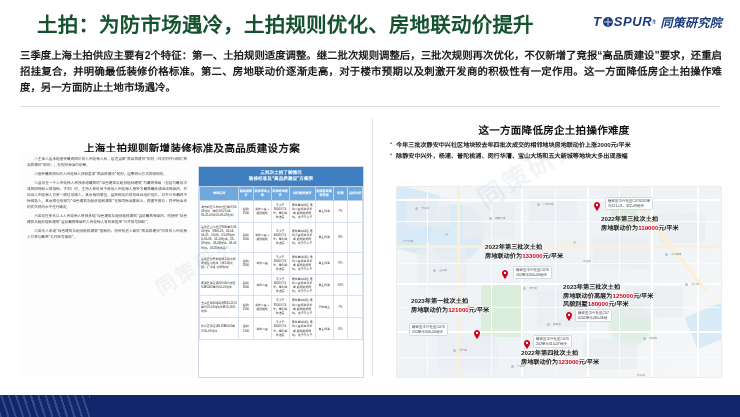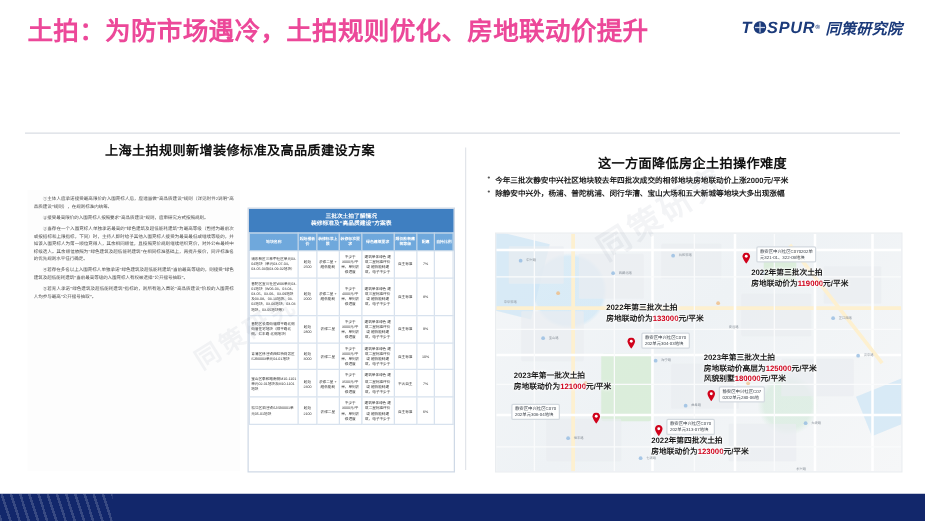--- a/index.html
+++ b/index.html
@@ -15,22 +15,22 @@
     width: 740px; height: 417px;
     background: #ffffff;
     overflow: hidden;
   }
 
   
   .header {
     position: absolute; left: 0; top: 0; width: 740px; height: 46px;
   }
   .page-title {
-    position: absolute; left: 22px; top: 8px;
-    font-size: 20.5px; font-weight: 700; color: #ec4899;
+    position: absolute; left: 37px; top: 8px;
+    font-size: 20.5px; font-weight: 700; color: #14532d;
     letter-spacing: 0.2px; white-space: nowrap;
   }
   .logo {
     position: absolute; right: 18px; top: 13px;
     display: flex; align-items: center; gap: 4px;
   }
   .logo-mark {
     font-size: 13px; font-weight: 700; color: #1b3a7a;
     letter-spacing: 0.6px; font-style: italic;
     display: flex; align-items: center;
@@ -72,21 +72,21 @@
     position: absolute; left: 372px; top: 118px; width: 1px;
     height: 258px; background: #e2e5ea;
   }
 
   
   .panel-head {
     position: absolute;
     font-size: 10.5px; font-weight: 700; color: #111;
     text-align: center; letter-spacing: 0.3px;
   }
-  #head-left  { left: 22px;  top: 112px; width: 340px; }
+  #head-left  { left: 22px;  top: 140px; width: 340px; }
   #head-right { left: 386px; top: 122px; width: 336px; }
 
   
   .doc-col {
     position: absolute; left: 22px; top: 152px;
     width: 170px; height: 225px;
     background: #fdfdfd;
     padding: 4px 5px;
     overflow: hidden;
   }
@@ -226,20 +226,21 @@
       <span class="logo-mark">
         <span>T</span>
         <span class="logo-globe"></span>
         <span>SPUR</span>
         <span class="logo-tm">®</span>
       </span>
       <span class="logo-cn">同策研究院</span>
     </div>
   </div>
 
+  <div class="subtitle">三季度上海土拍供应主要有2个特征：第一、土拍规则适度调整。继二批次规则调整后，三批次规则再次优化，不仅新增了竞报“高品质建设”要求，还重启招挂复合，并明确最低装修价格标准。第二、房地联动价逐渐走高，对于楼市预期以及刺激开发商的积极性有一定作用。这一方面降低房企土拍操作难度，另一方面防止土地市场遇冷。</div>
 
   <div class="hrule"></div>
   <div class="vrule"></div>
 
   <div class="panel-head" id="head-left">上海土拍规则新增装修标准及高品质建设方案</div>
   <div class="panel-head" id="head-right">这一方面降低房企土拍操作难度</div>
 
   <div class="doc-col">
     <div class="doc-p">①主体人应承诺接受最高限价的入围竞标人后，应适当做“高品质建设”规则（详见附件2说明“高品质建设”规则），在规则标准内统筹。</div>
     <div class="doc-p">②接受最高限价的入围竞标人按照要求“高品质建设”规则，应审研究方式按照规则。</div>

